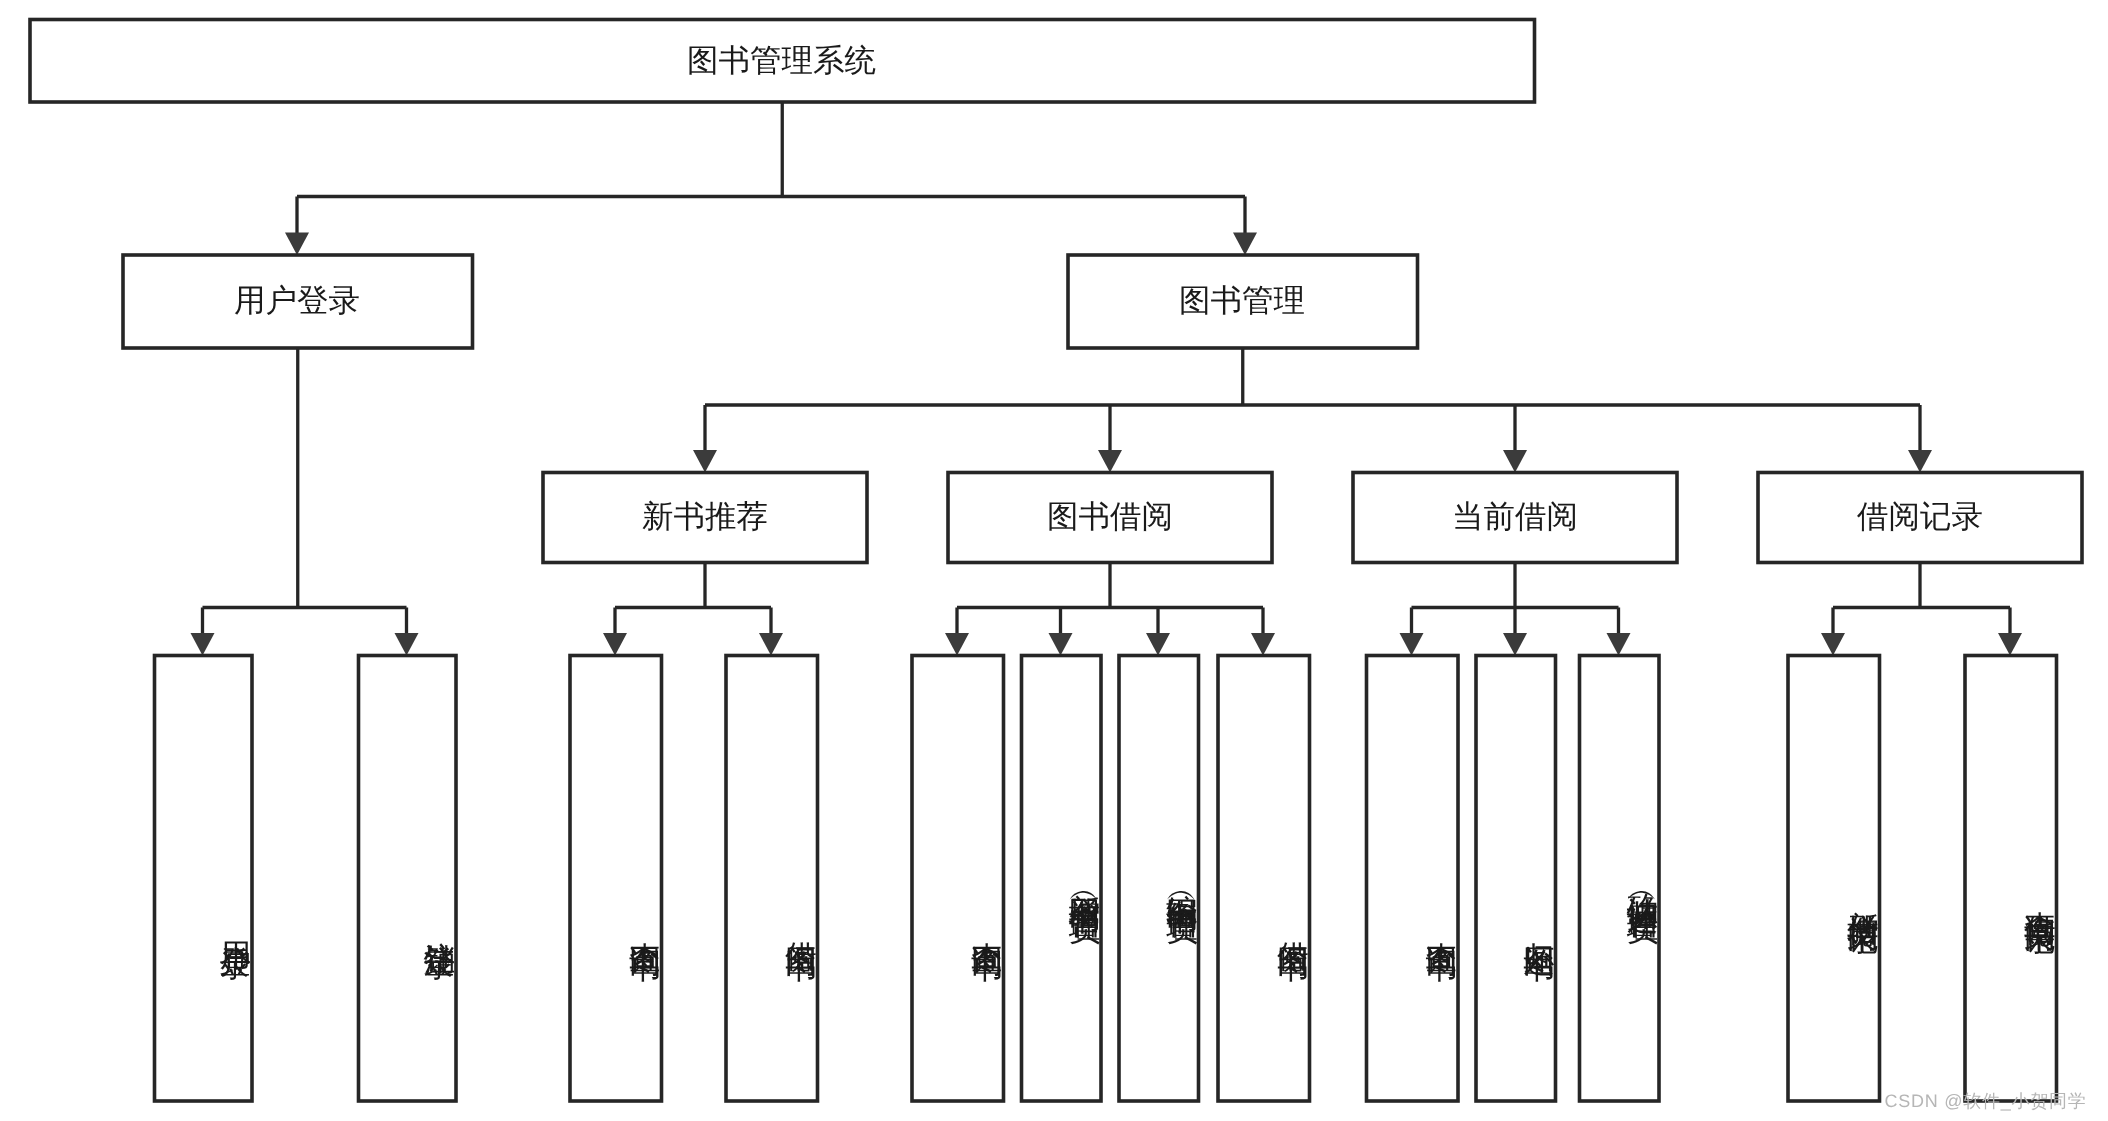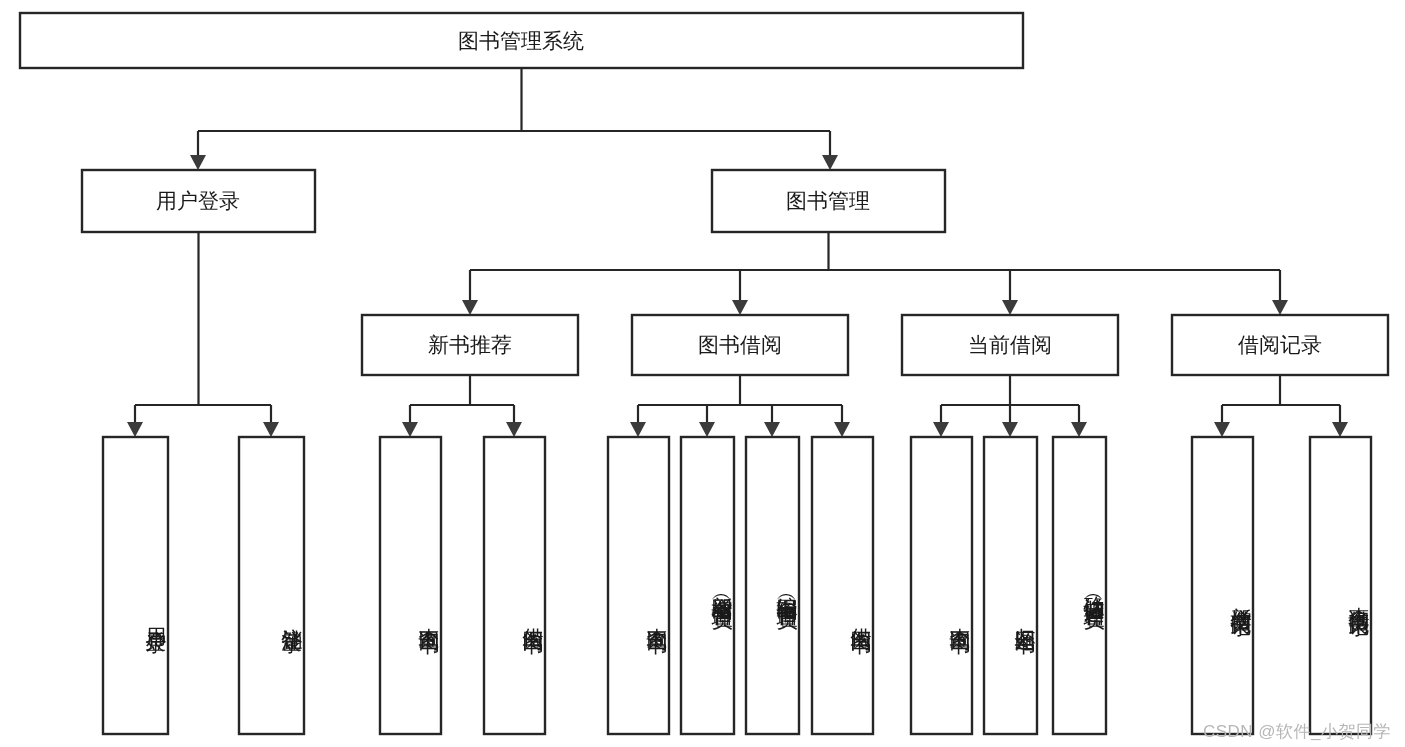--- a/index.html
+++ b/index.html
@@ -67,21 +67,21 @@
     align-items: flex-start;
     justify-content: center;
     pointer-events: none;
     white-space: nowrap;
   }
   .watermark {
     position: absolute;
     right: 14px;
     bottom: 4px;
     font-family: "Liberation Sans", "DejaVu Sans", sans-serif;
-    font-size: 17px;
+    font-size: 12px;
     color: #b6b6b6;
     letter-spacing: 0.5px;
     white-space: nowrap;
   }
 </style>
 </head>
 <body>
 
 <div id="diagram-root">
 

